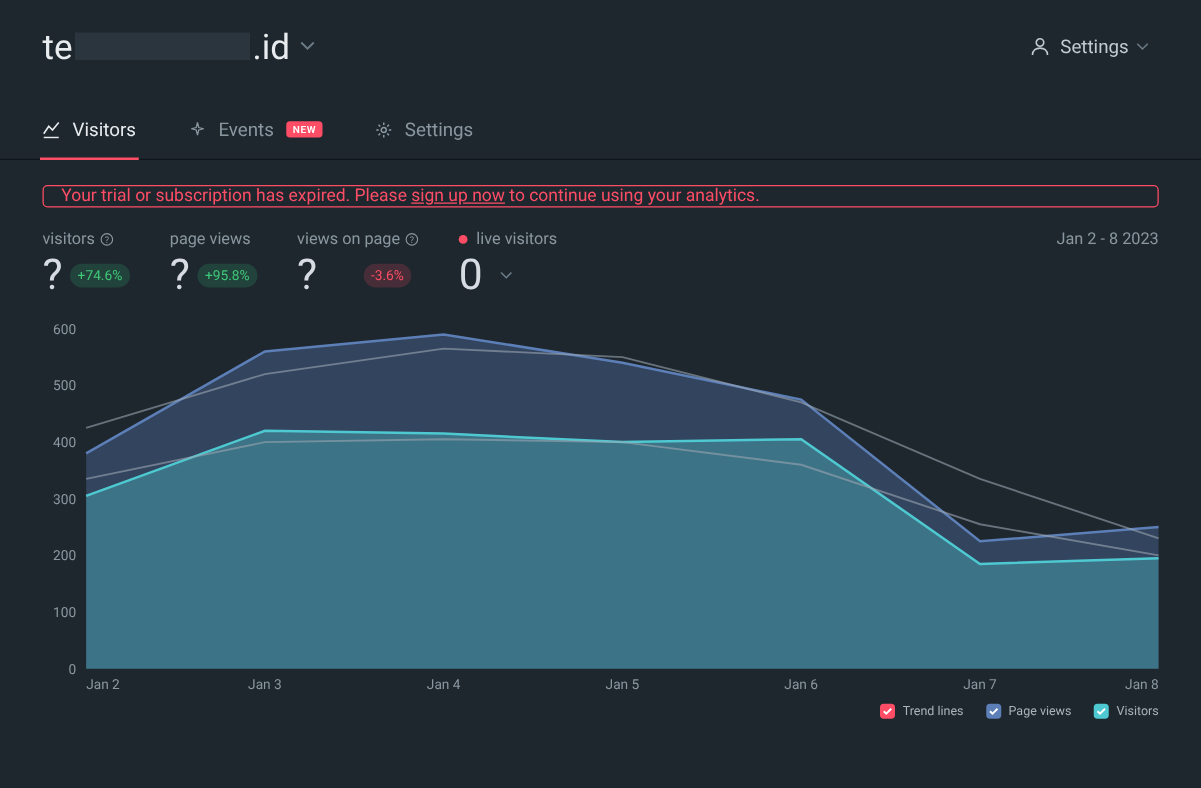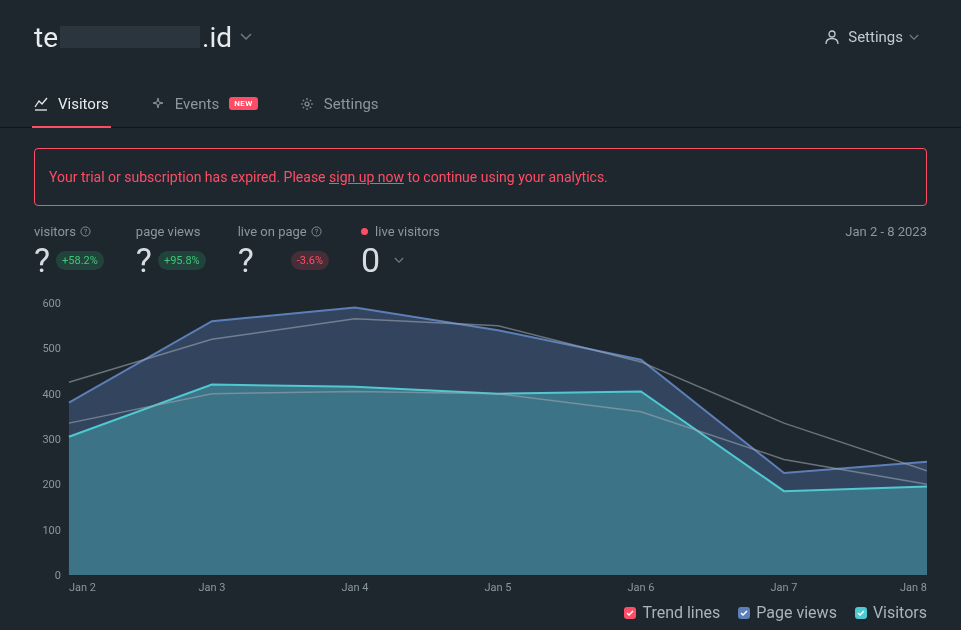--- a/index.html
+++ b/index.html
@@ -86,21 +86,21 @@
   font-weight: 600;
   letter-spacing: 0.5px;
 }
 .tab-icon svg { display: block; }
 .content {
   padding: 20px 34px 10px;
 }
 .alert {
   border: 1px solid #ff4d66;
   border-radius: 4px;
-  padding: 20px 14px;
+  padding: 0 14px;
   color: #ff4d66;
   font-size: 14px;
   margin-bottom: 18px;
 }
 .alert a {
   color: #ff4d66;
   text-decoration: underline;
 }
 .stats-row {
   display: flex;
@@ -177,21 +177,21 @@
 }
 .chart-svg {
   width: 100%;
   height: 100%;
   display: block;
 }
 .legend {
   display: flex;
   justify-content: flex-end;
   gap: 18px;
-  font-size: 16px;
+  font-size: 10px;
   color: #a8b3bc;
   margin-top: 8px;
 }
 .legend-item {
   display: flex;
   align-items: center;
   gap: 6px;
 }
 .checkbox {
   width: 12px;
@@ -280,35 +280,35 @@
           <span>visitors</span>
           <span class="info-icon">
               <svg width="11" height="11" viewBox="0 0 12 12">
                 <circle cx="6" cy="6" r="5" stroke="#8a97a0" fill="none"></circle>
                 <text x="6" y="9" text-anchor="middle" font-size="8" fill="#8a97a0">?</text>
               </svg>
             </span>
         </div>
         <div class="stat-val-row">
           <span class="stat-val">?</span>
-          <span class="stat-change pos">+58.2%</span>
+          <span class="stat-change pos">+74.6%</span>
         </div>
       </div>
       <div class="stat">
         <div class="stat-label">
             <span>page views</span>
           </div>
         <div class="stat-val-row">
           <span class="stat-val">?</span>
           <span class="stat-change pos">+95.8%</span>
         </div>
       </div>
       <div class="stat">
         <div class="stat-label">
-          <span>live on page</span>
+          <span>views on page</span>
           <span class="info-icon">
               <svg width="11" height="11" viewBox="0 0 12 12">
                 <circle cx="6" cy="6" r="5" stroke="#8a97a0" fill="none"></circle>
                 <text x="6" y="9" text-anchor="middle" font-size="8" fill="#8a97a0">?</text>
               </svg>
             </span>
         </div>
         <div class="stat-val-row">
           <span class="stat-val">?</span>
           <span class="stat-change neg">-3.6%</span>

